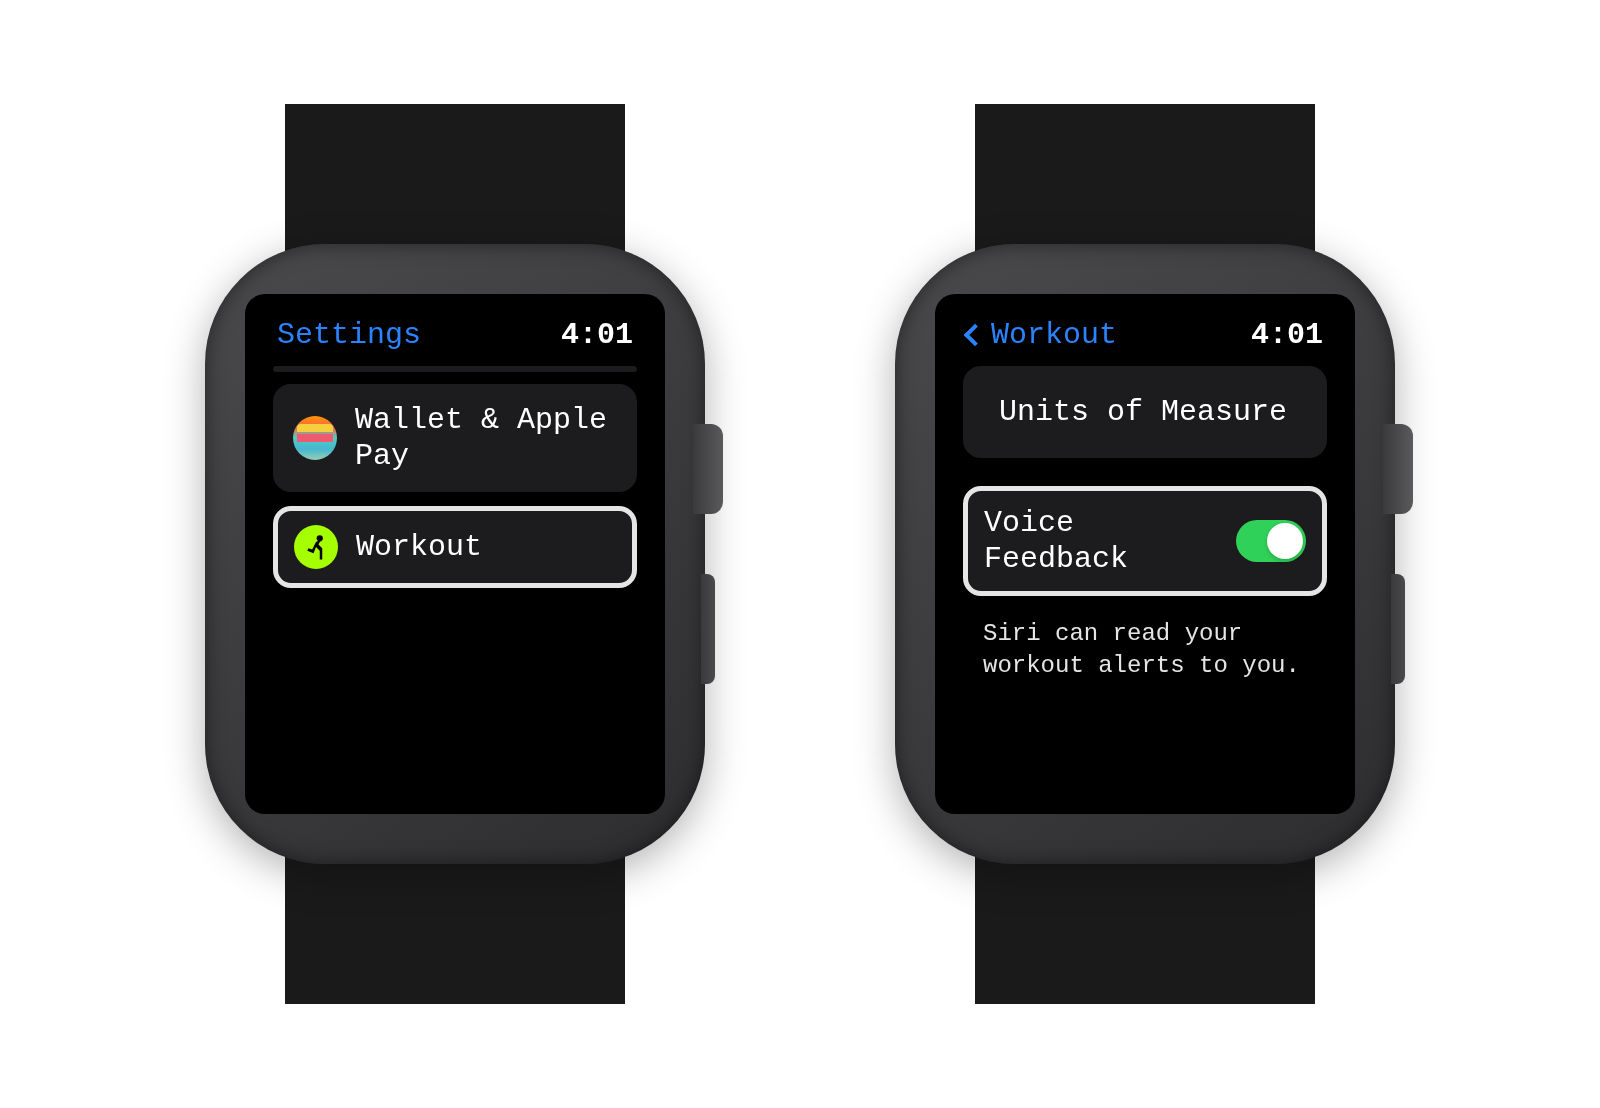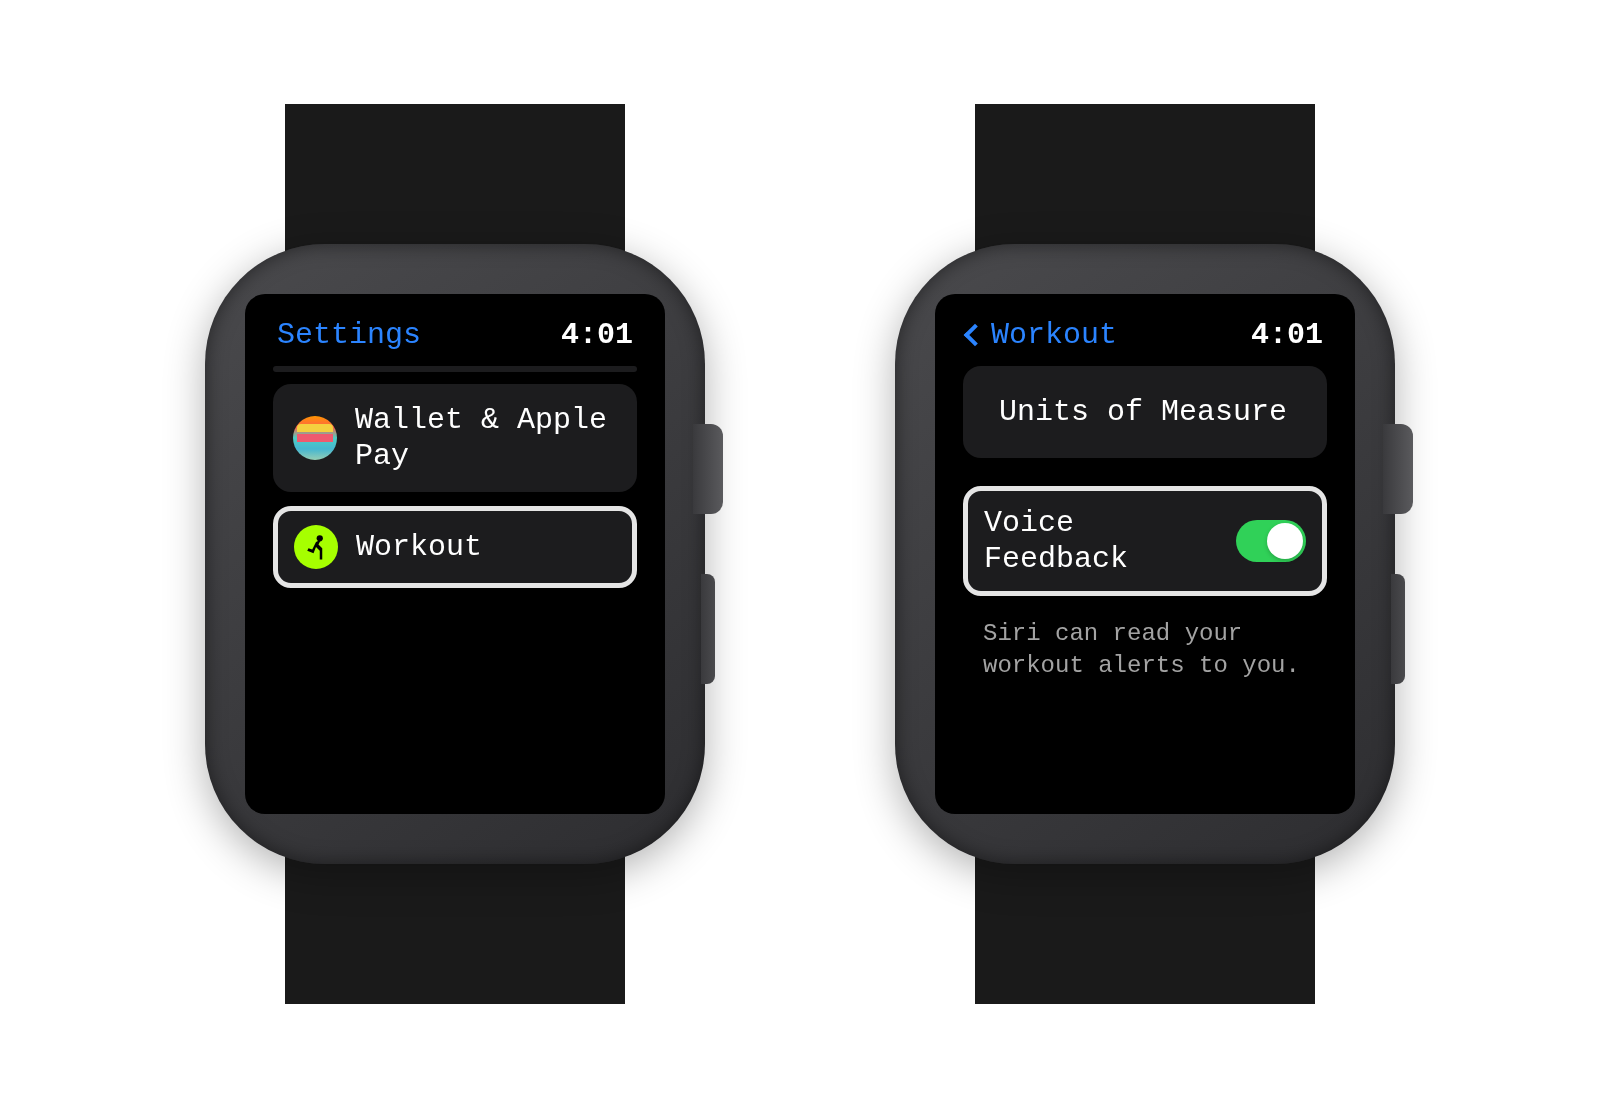--- a/index.html
+++ b/index.html
@@ -259,21 +259,21 @@
       right: 3px;
       top: 3px;
       width: 36px;
       height: 36px;
       background: #ffffff;
       border-radius: 50%;
       box-shadow: 0 2px 4px rgba(0,0,0,0.2);
     }
     
     .footer-text {
-      color: #a3a3a3;
+      color: #e5e5e5;
       font-size: 24px;
       line-height: 1.35;
       padding: 8px 20px 0;
     }
     
     .units-item {
       padding: 28px 36px;
     }
   </style>
 </head>

